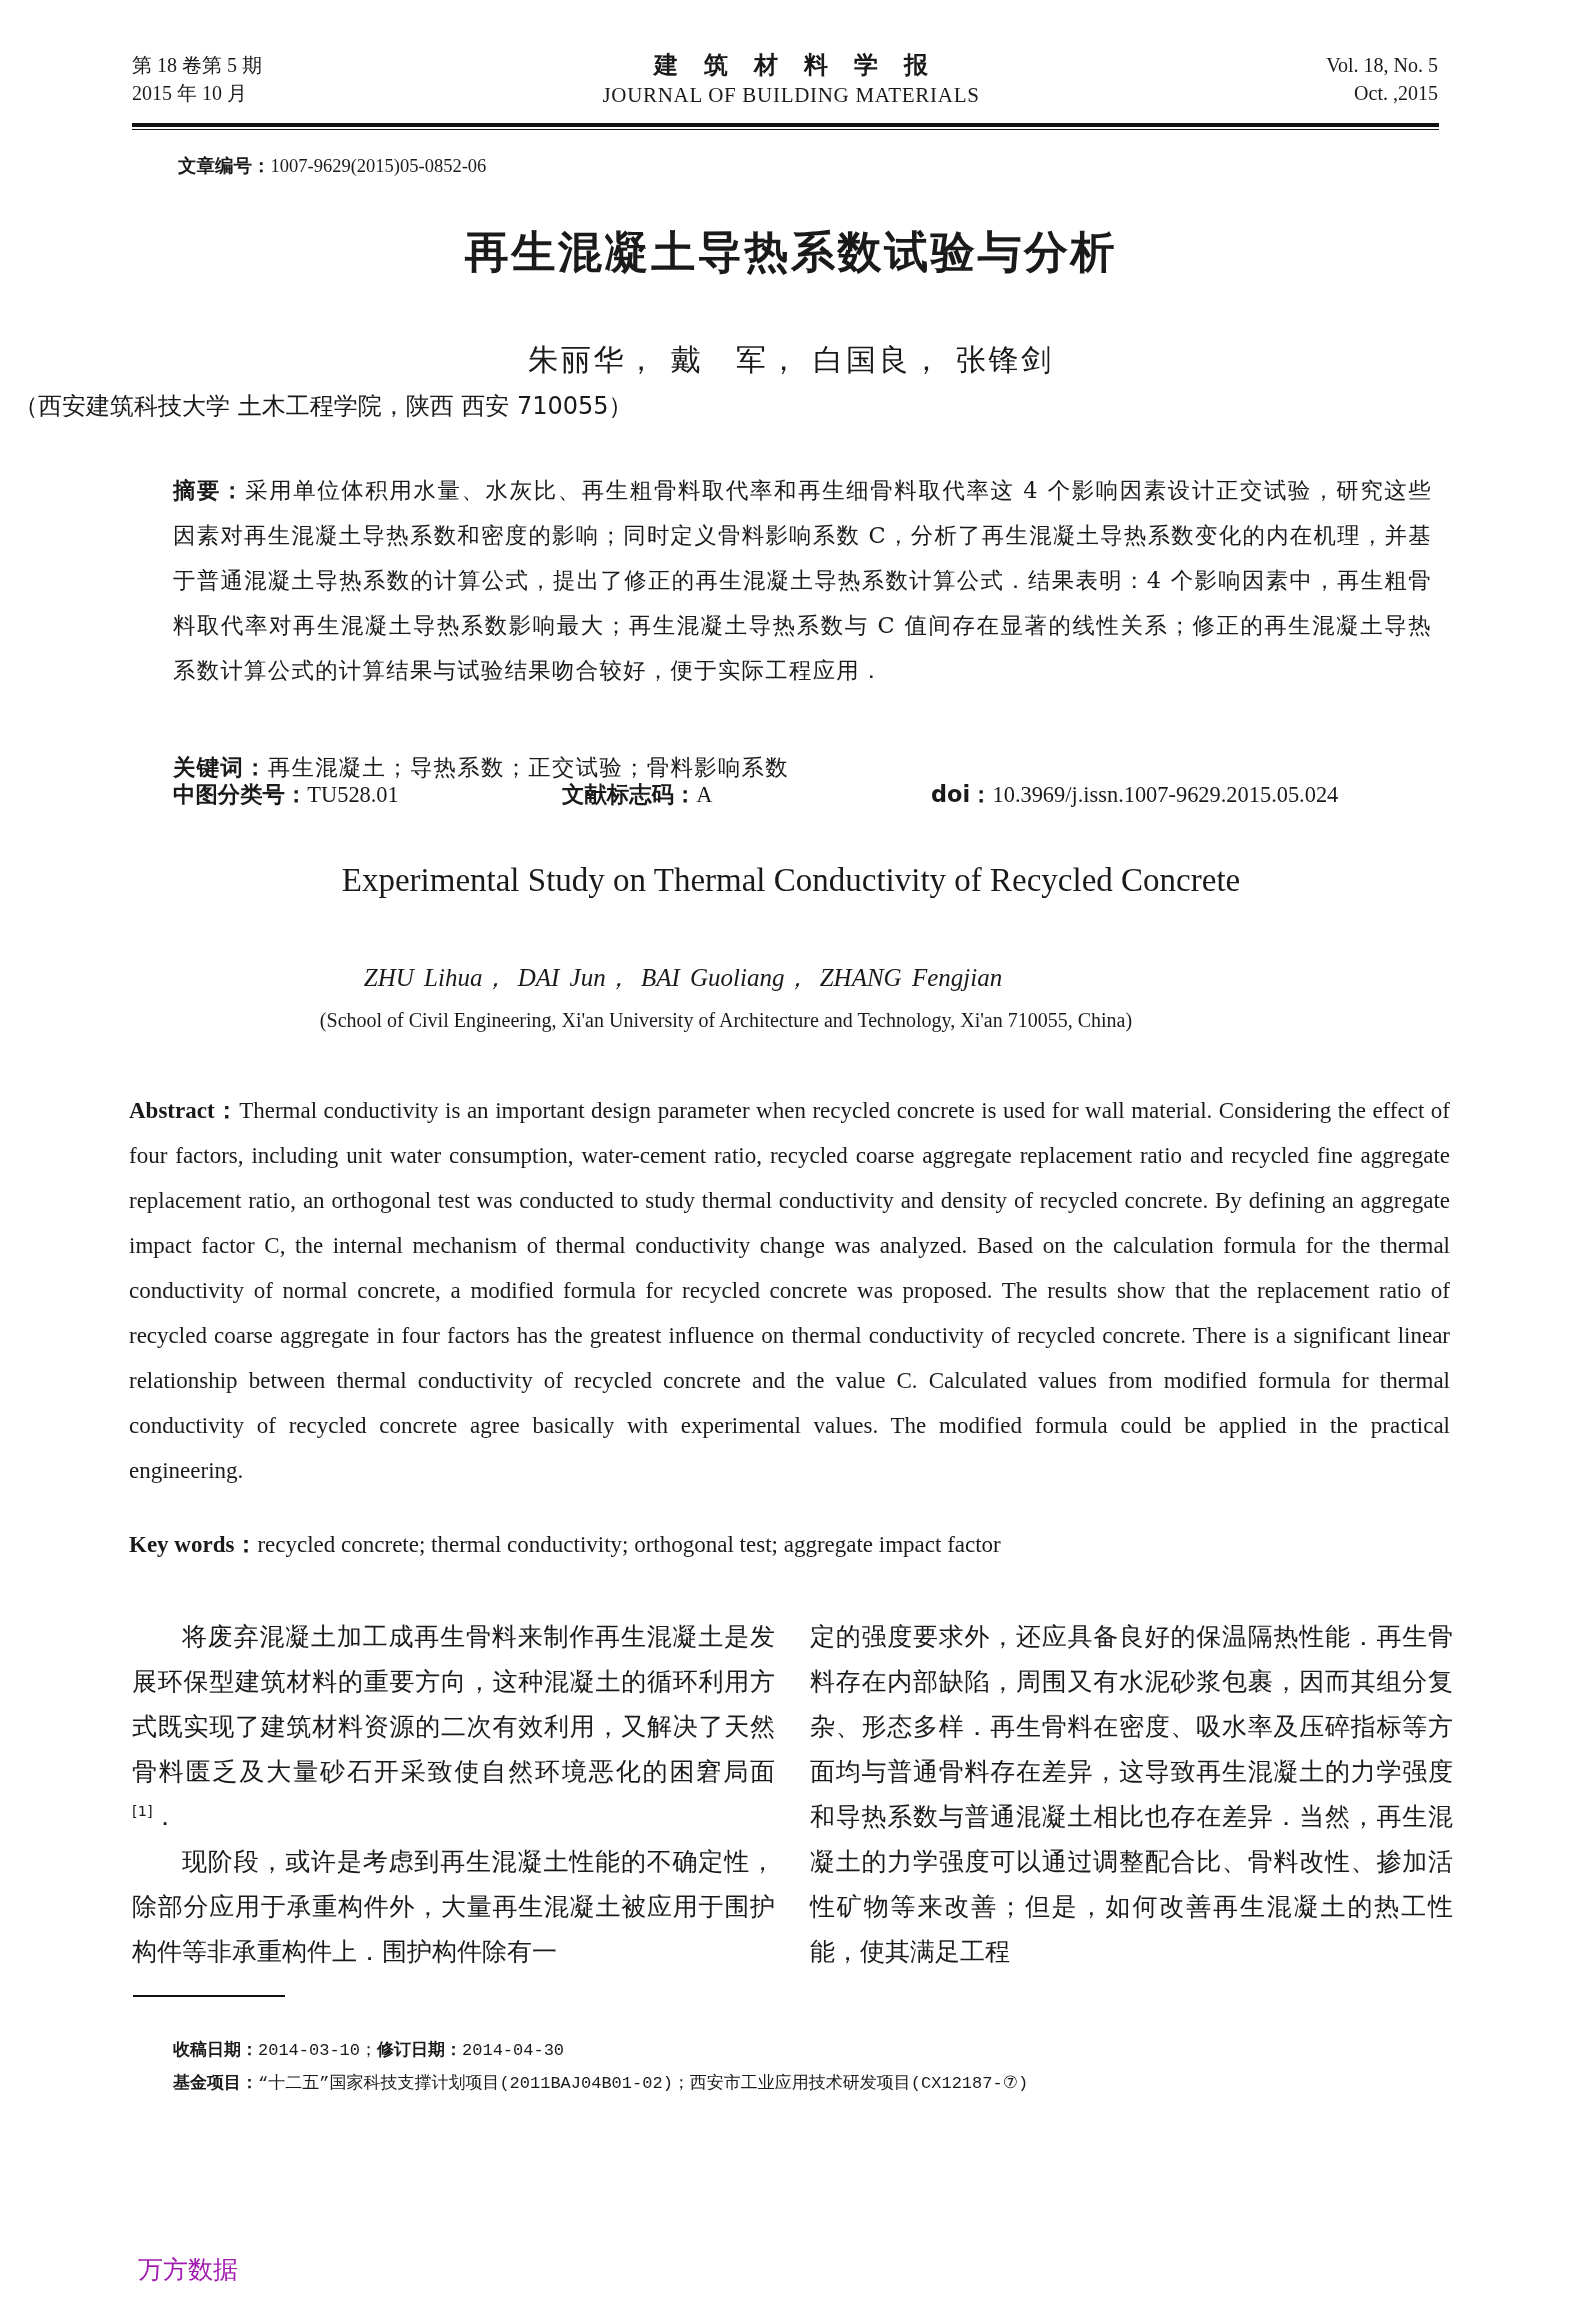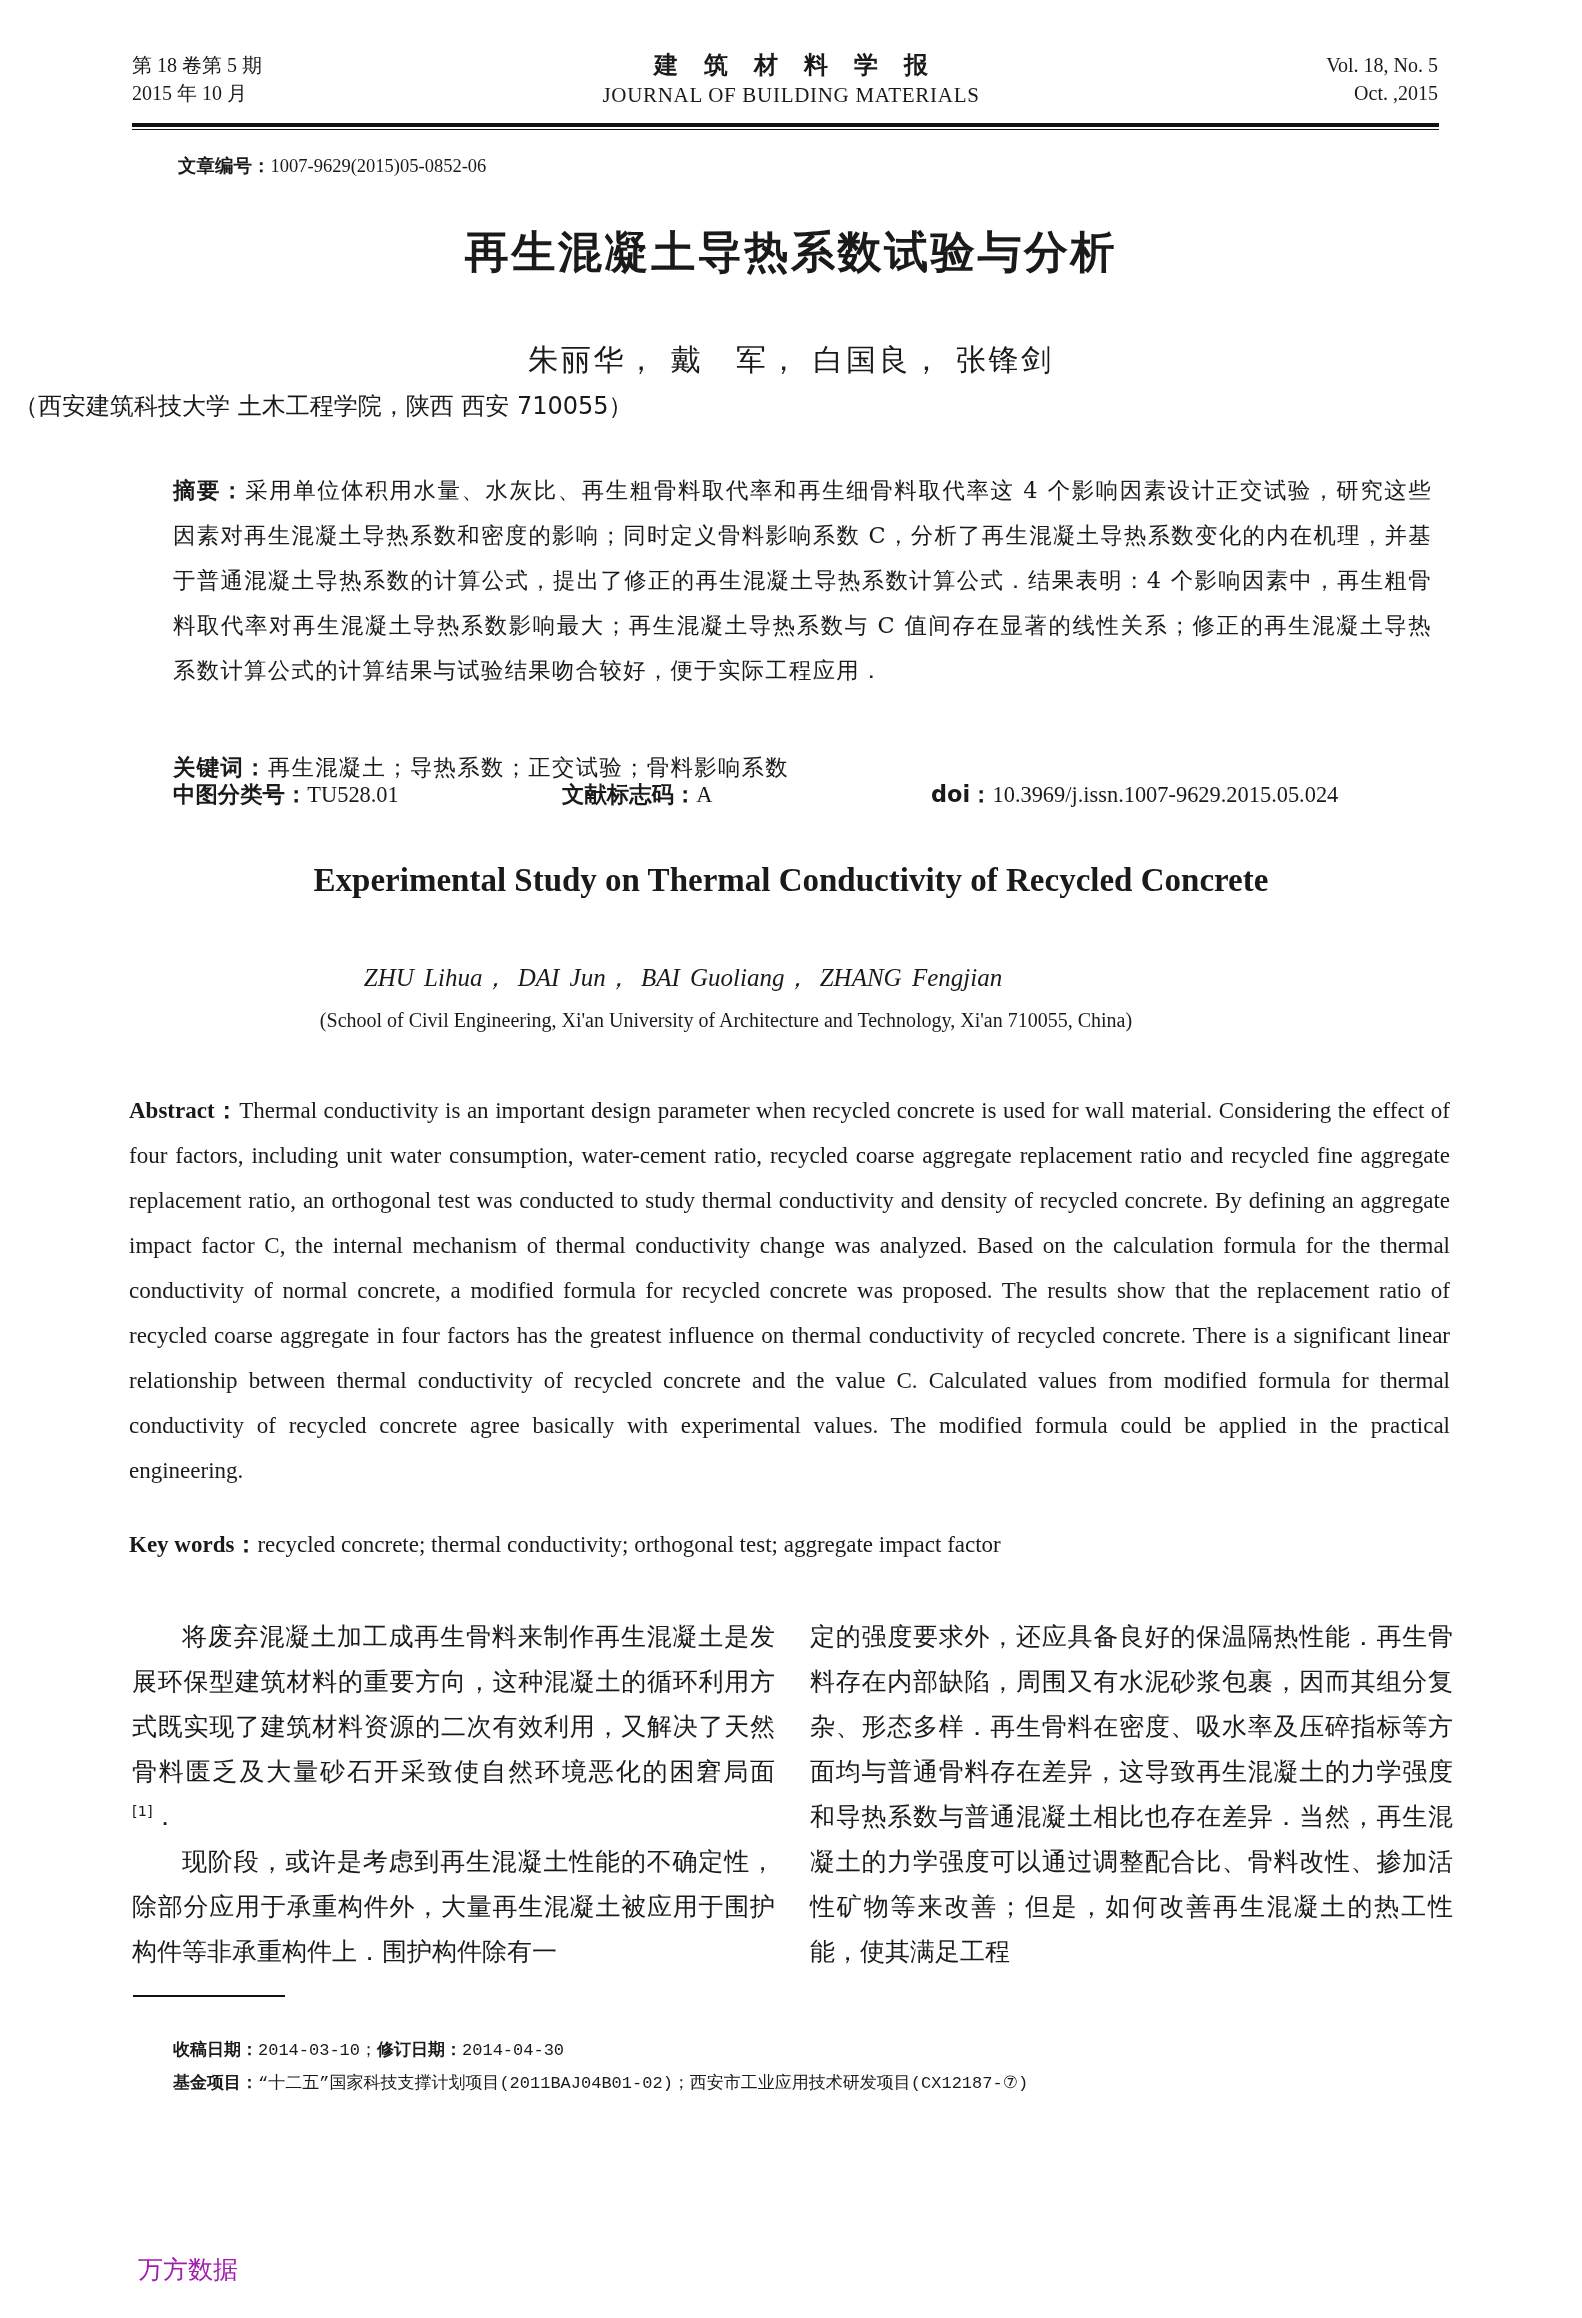--- a/index.html
+++ b/index.html
@@ -21,21 +21,21 @@
   .authors-cn { left: 0; width: 1582px; top: 340px; text-align: center; font-size: 30px; letter-spacing: 2.6px;
                 font-family: "DejaVu Serif", serif; }
   .affil-cn { left: 0; width: 1582px; top: 390px; text-align: left; font-size: 24px; font-family: "DejaVu Sans", sans-serif; padding-left: 14px; }
   .abstract-cn { left: 173px; width: 1259px; top: 468px; font-size: 22.4px; line-height: 45px; text-align: justify;
                  font-family: "DejaVu Serif", serif; letter-spacing: 1.3px; }
   .abstract-cn b, .kw-cn b, .cls b { font-family: "DejaVu Sans", sans-serif; font-weight: bold; }
   .kw-cn { left: 173px; top: 736px; font-size: 22.4px; font-family: "DejaVu Serif", serif; letter-spacing: 1.3px; margin-top: 16px; }
   .cls { left: 173px; top: 779px; width: 1259px; font-size: 22.4px; display: flex; }
   .cls span.c1 { width: 389px; }
   .cls span.c2 { width: 369px; }
-  .title-en { left: 0; width: 1582px; top: 862px; text-align: center; font-size: 33px; font-weight: bold; }
+  .title-en { left: 0; width: 1582px; top: 862px; text-align: center; font-size: 33px; font-weight: normal; }
   .authors-en { left: 0; width: 1366px; top: 961px; text-align: center; font-size: 25px; font-style: italic; word-spacing: 4px; }
   .affil-en { left: 0; width: 1452px; top: 1009px; text-align: center; font-size: 20px; }
   .abstract-en { left: 129px; width: 1321px; top: 1088px; font-size: 23px; line-height: 45px; text-align: justify; }
   .abstract-en b { font-weight: bold; }
   .kw-en { left: 129px; top: 1529px; font-size: 23px; }
   .body-col { top: 1614px; width: 643px; font-size: 25px; line-height: 45px; text-align: justify;
               font-family: "DejaVu Sans", sans-serif; }
   .col-left { left: 132px; }
   .col-right { left: 810px; }
   .body-col p { margin: 0; text-indent: 2em; }

